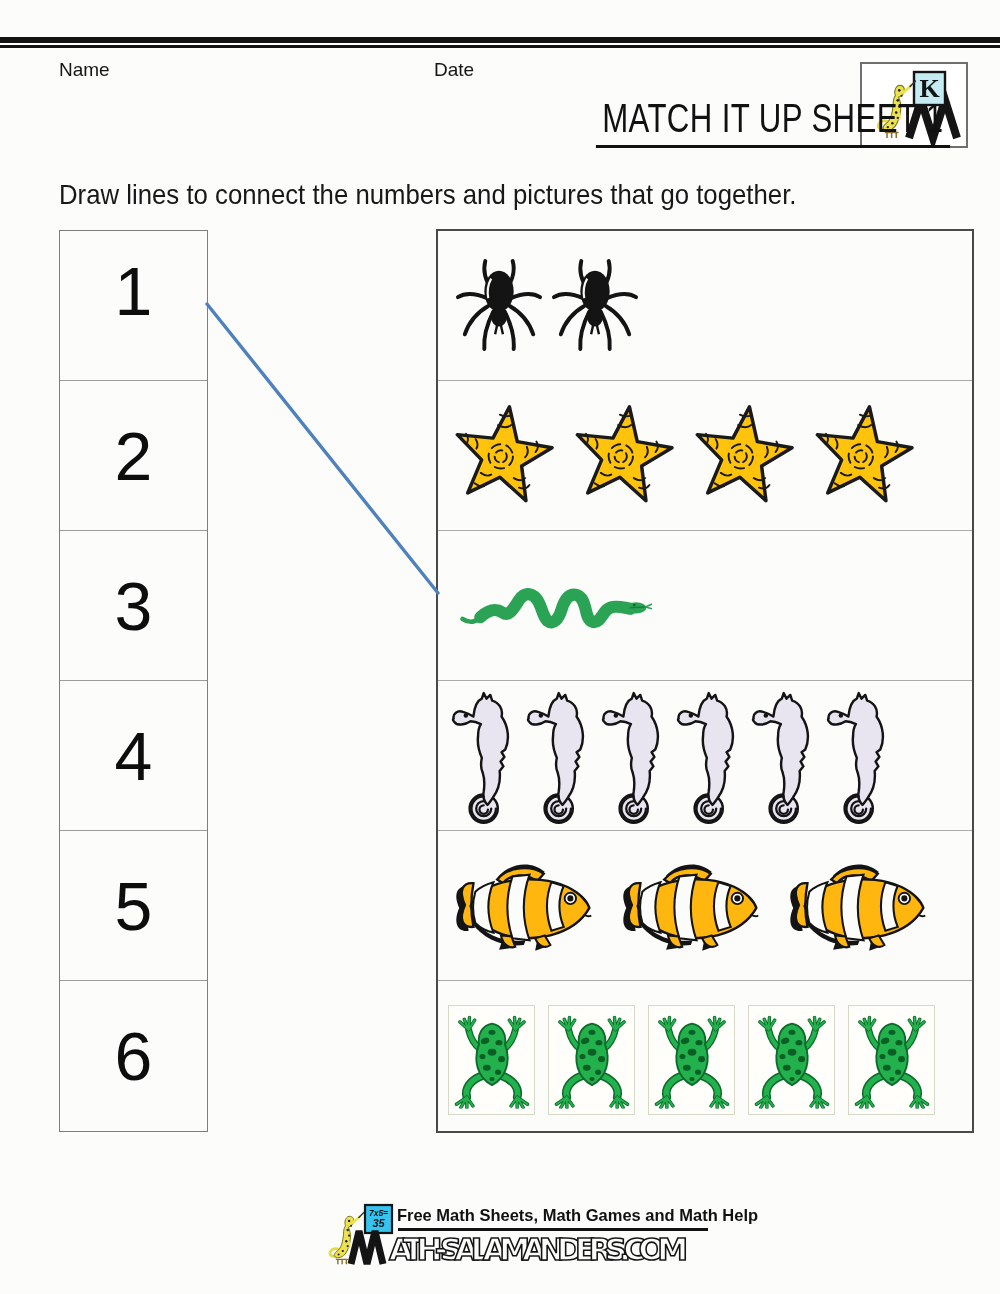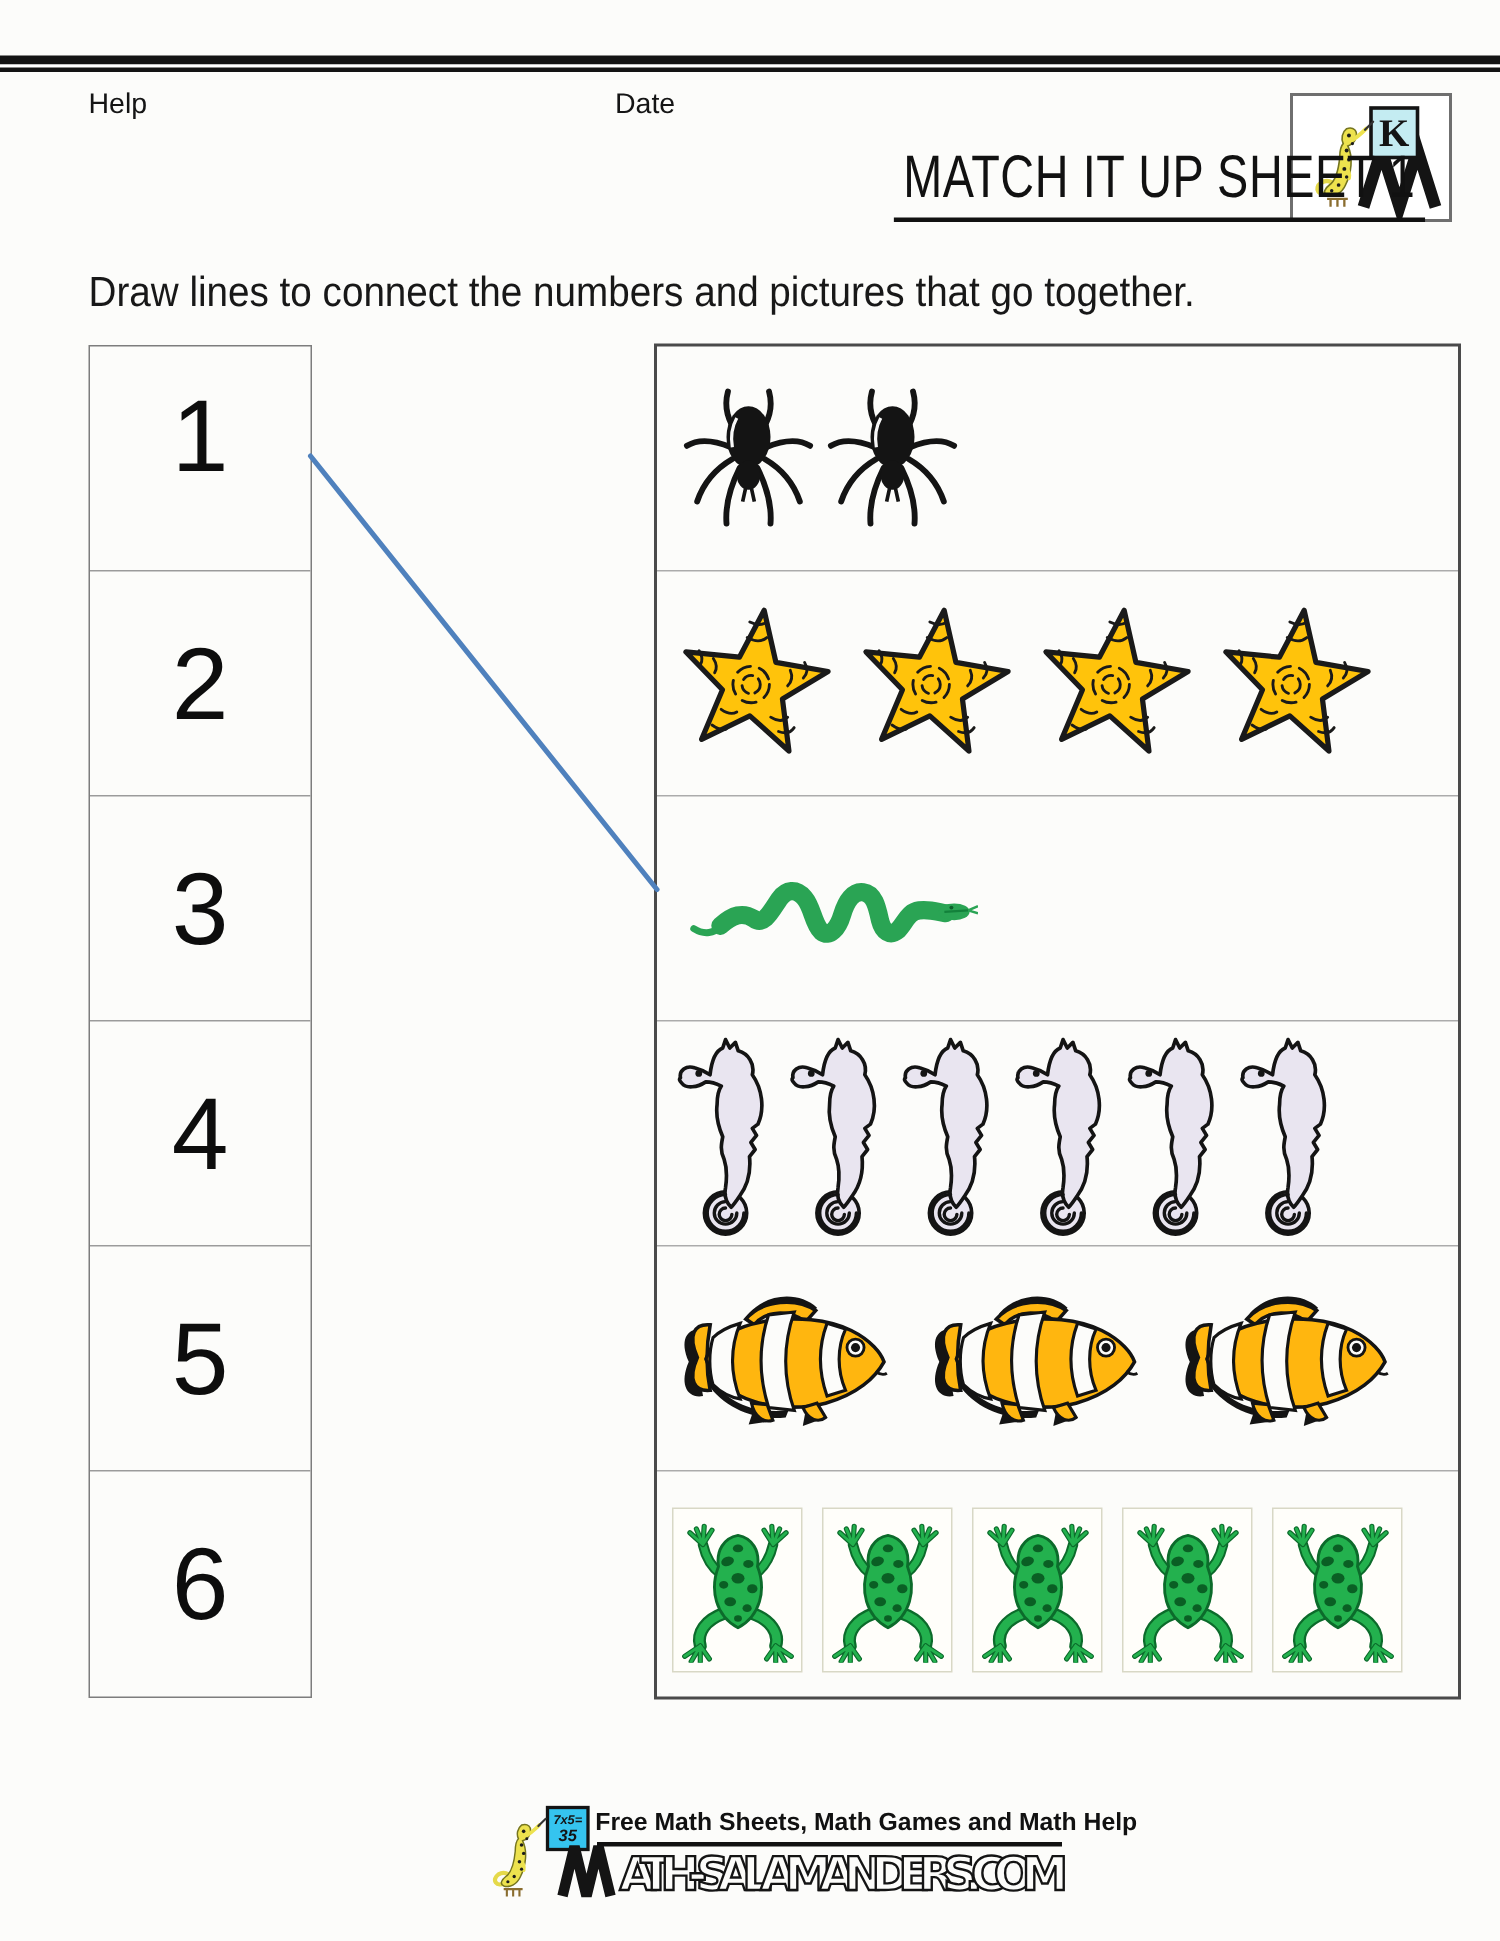--- a/index.html
+++ b/index.html
@@ -7,21 +7,21 @@
     width:1000px;height:1294px;position:relative;overflow:hidden;
     background:#fcfcfa;font-family:"Liberation Sans",sans-serif;color:#141414;
   }
   .topbar{position:absolute;left:0;top:37px;width:100%;}
   .topbar .b1{height:6px;background:#131313;}
   .topbar .b2{height:2px;background:#ffffff;}
   .topbar .b3{height:3px;background:#131313;}
 
   .field-label{position:absolute;top:59px;font-size:19px;color:#151515;}
   .name-label{left:59px;}
-  .date-label{left:410px;text-align:right;}
+  .date-label{left:434px;text-align:right;}
 
   .corner-logo{
     position:absolute;left:860px;top:62px;width:108px;height:86px;
     border:2px solid #6f6f6f;background:#ffffff;box-sizing:border-box;
   }
 
   .title-wrap{position:absolute;left:0;top:96px;width:100%;text-align:right;}
   .title-text{
     display:inline-block;font-size:40px;letter-spacing:.5px;color:#111;
     transform:scaleX(.78);transform-origin:center top;
@@ -61,21 +61,21 @@
   .row-clownfish{padding-left:6px;gap:15px;}
   .row-frog{padding-left:10px;gap:13px;}
   .frog-card{
     width:87px;height:110px;margin-top:8px;border:1px solid #d8d8c6;background:#fffefa;
     display:flex;align-items:center;justify-content:center;box-sizing:border-box;
   }
 
   .overlay{position:absolute;left:0;top:0;width:1000px;height:1294px;pointer-events:none;}
 
   .footer-logo{position:absolute;left:322px;top:1194px;font-style:italic;}
-  .wordmark{position:absolute;left:366px;top:1224px;}
+  .wordmark{position:absolute;left:342px;top:1224px;}
   .tagline{
     position:absolute;left:395px;top:1206px;width:365px;text-align:center;
     font-size:16.5px;font-weight:bold;color:#111;white-space:nowrap;
   }
   .tag-rule{position:absolute;left:398px;top:1228px;width:310px;height:3px;background:#111;}
   .defs-hidden{position:absolute;width:0;height:0;overflow:hidden;}
 </style>
 </head>
 <body>
 
@@ -216,21 +216,21 @@
     </symbol>
   </defs>
 </svg>
 
 <div class="topbar">
   <div class="b1"></div>
     <div class="b2"></div>
     <div class="b3"></div>
 </div>
 
-<div class="field-label name-label">Help</div>
+<div class="field-label name-label">Name</div>
 <div class="field-label date-label">Date</div>
 
 <div class="corner-logo">
   <svg width="104" height="82" viewBox="0 0 104 82">
     <polyline points="47,74 59,36 71,74 83,36 95,74" fill="none" stroke="#141414" stroke-width="8"></polyline>
     <rect x="52" y="8" width="31" height="33" fill="#C4ECF2" stroke="#141414" stroke-width="2.4"></rect>
     <text x="67.5" y="33" text-anchor="middle" font-family="Liberation Serif, serif" font-size="26" font-weight="bold" fill="#141414">K</text>
     <use href="#sym-salamander" x="12" y="8" width="46" height="72"></use>
   </svg>
 </div>

